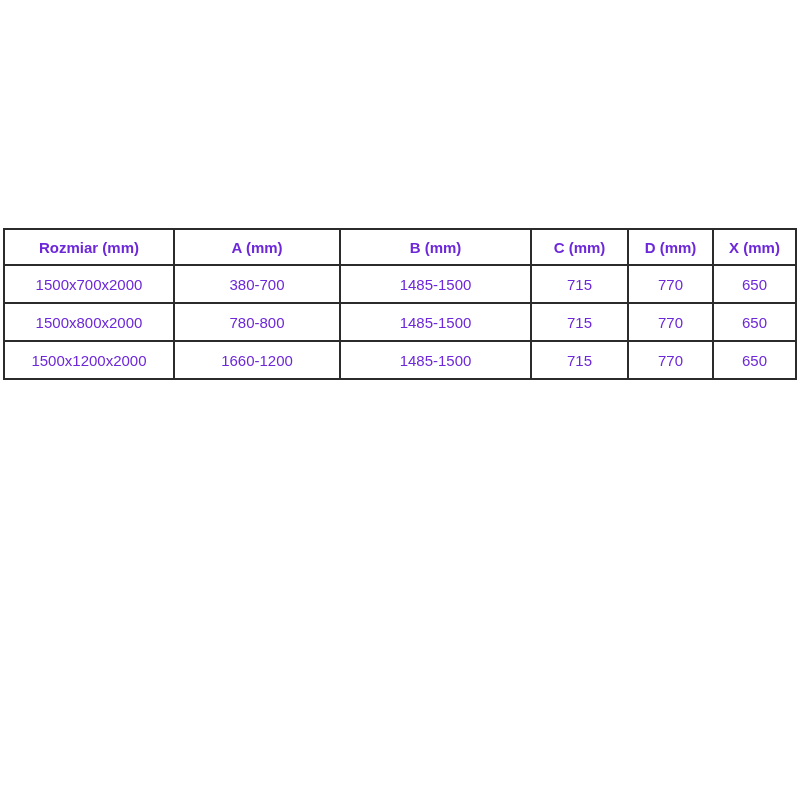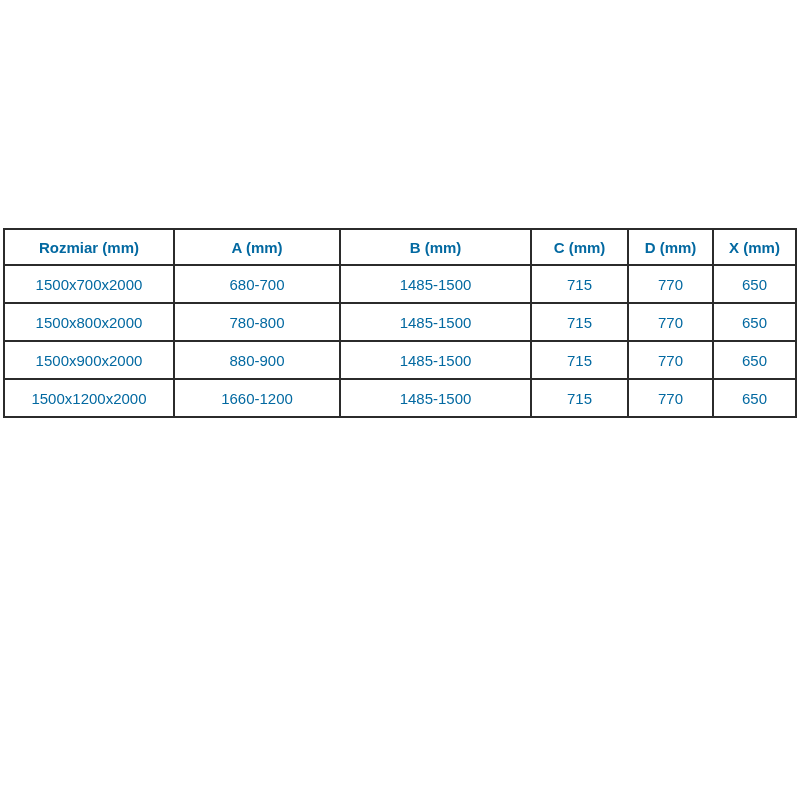--- a/index.html
+++ b/index.html
@@ -27,21 +27,21 @@
     border-collapse: collapse;
     table-layout: fixed;
     width: 792px;
     background: #ffffff;
   }
   table.size-table th,
   table.size-table td {
     border: 2px solid #2b2b2b;
     text-align: center;
     vertical-align: middle;
-    color: #0369a1;
+    color: #6d28d9;
     font-size: 15px;
     padding: 0;
     overflow: hidden;
     white-space: nowrap;
   }
   table.size-table thead tr {
     height: 36px;
   }
   table.size-table tbody tr {
     height: 38px;
@@ -76,37 +76,29 @@
             <th>A (mm)</th>
             <th>B (mm)</th>
             <th>C (mm)</th>
             <th>D (mm)</th>
             <th>X (mm)</th>
           </tr>
       </thead>
       <tbody>
           <tr>
             <td>1500x700x2000</td>
-            <td>680-700</td>
+            <td>380-700</td>
             <td>1485-1500</td>
             <td>715</td>
             <td>770</td>
             <td>650</td>
           </tr>
           <tr>
             <td>1500x800x2000</td>
             <td>780-800</td>
-            <td>1485-1500</td>
-            <td>715</td>
-            <td>770</td>
-            <td>650</td>
-          </tr>
-          <tr>
-            <td>1500x900x2000</td>
-            <td>880-900</td>
             <td>1485-1500</td>
             <td>715</td>
             <td>770</td>
             <td>650</td>
           </tr>
           <tr>
             <td>1500x1200x2000</td>
             <td>1660-1200</td>
             <td>1485-1500</td>
             <td>715</td>

